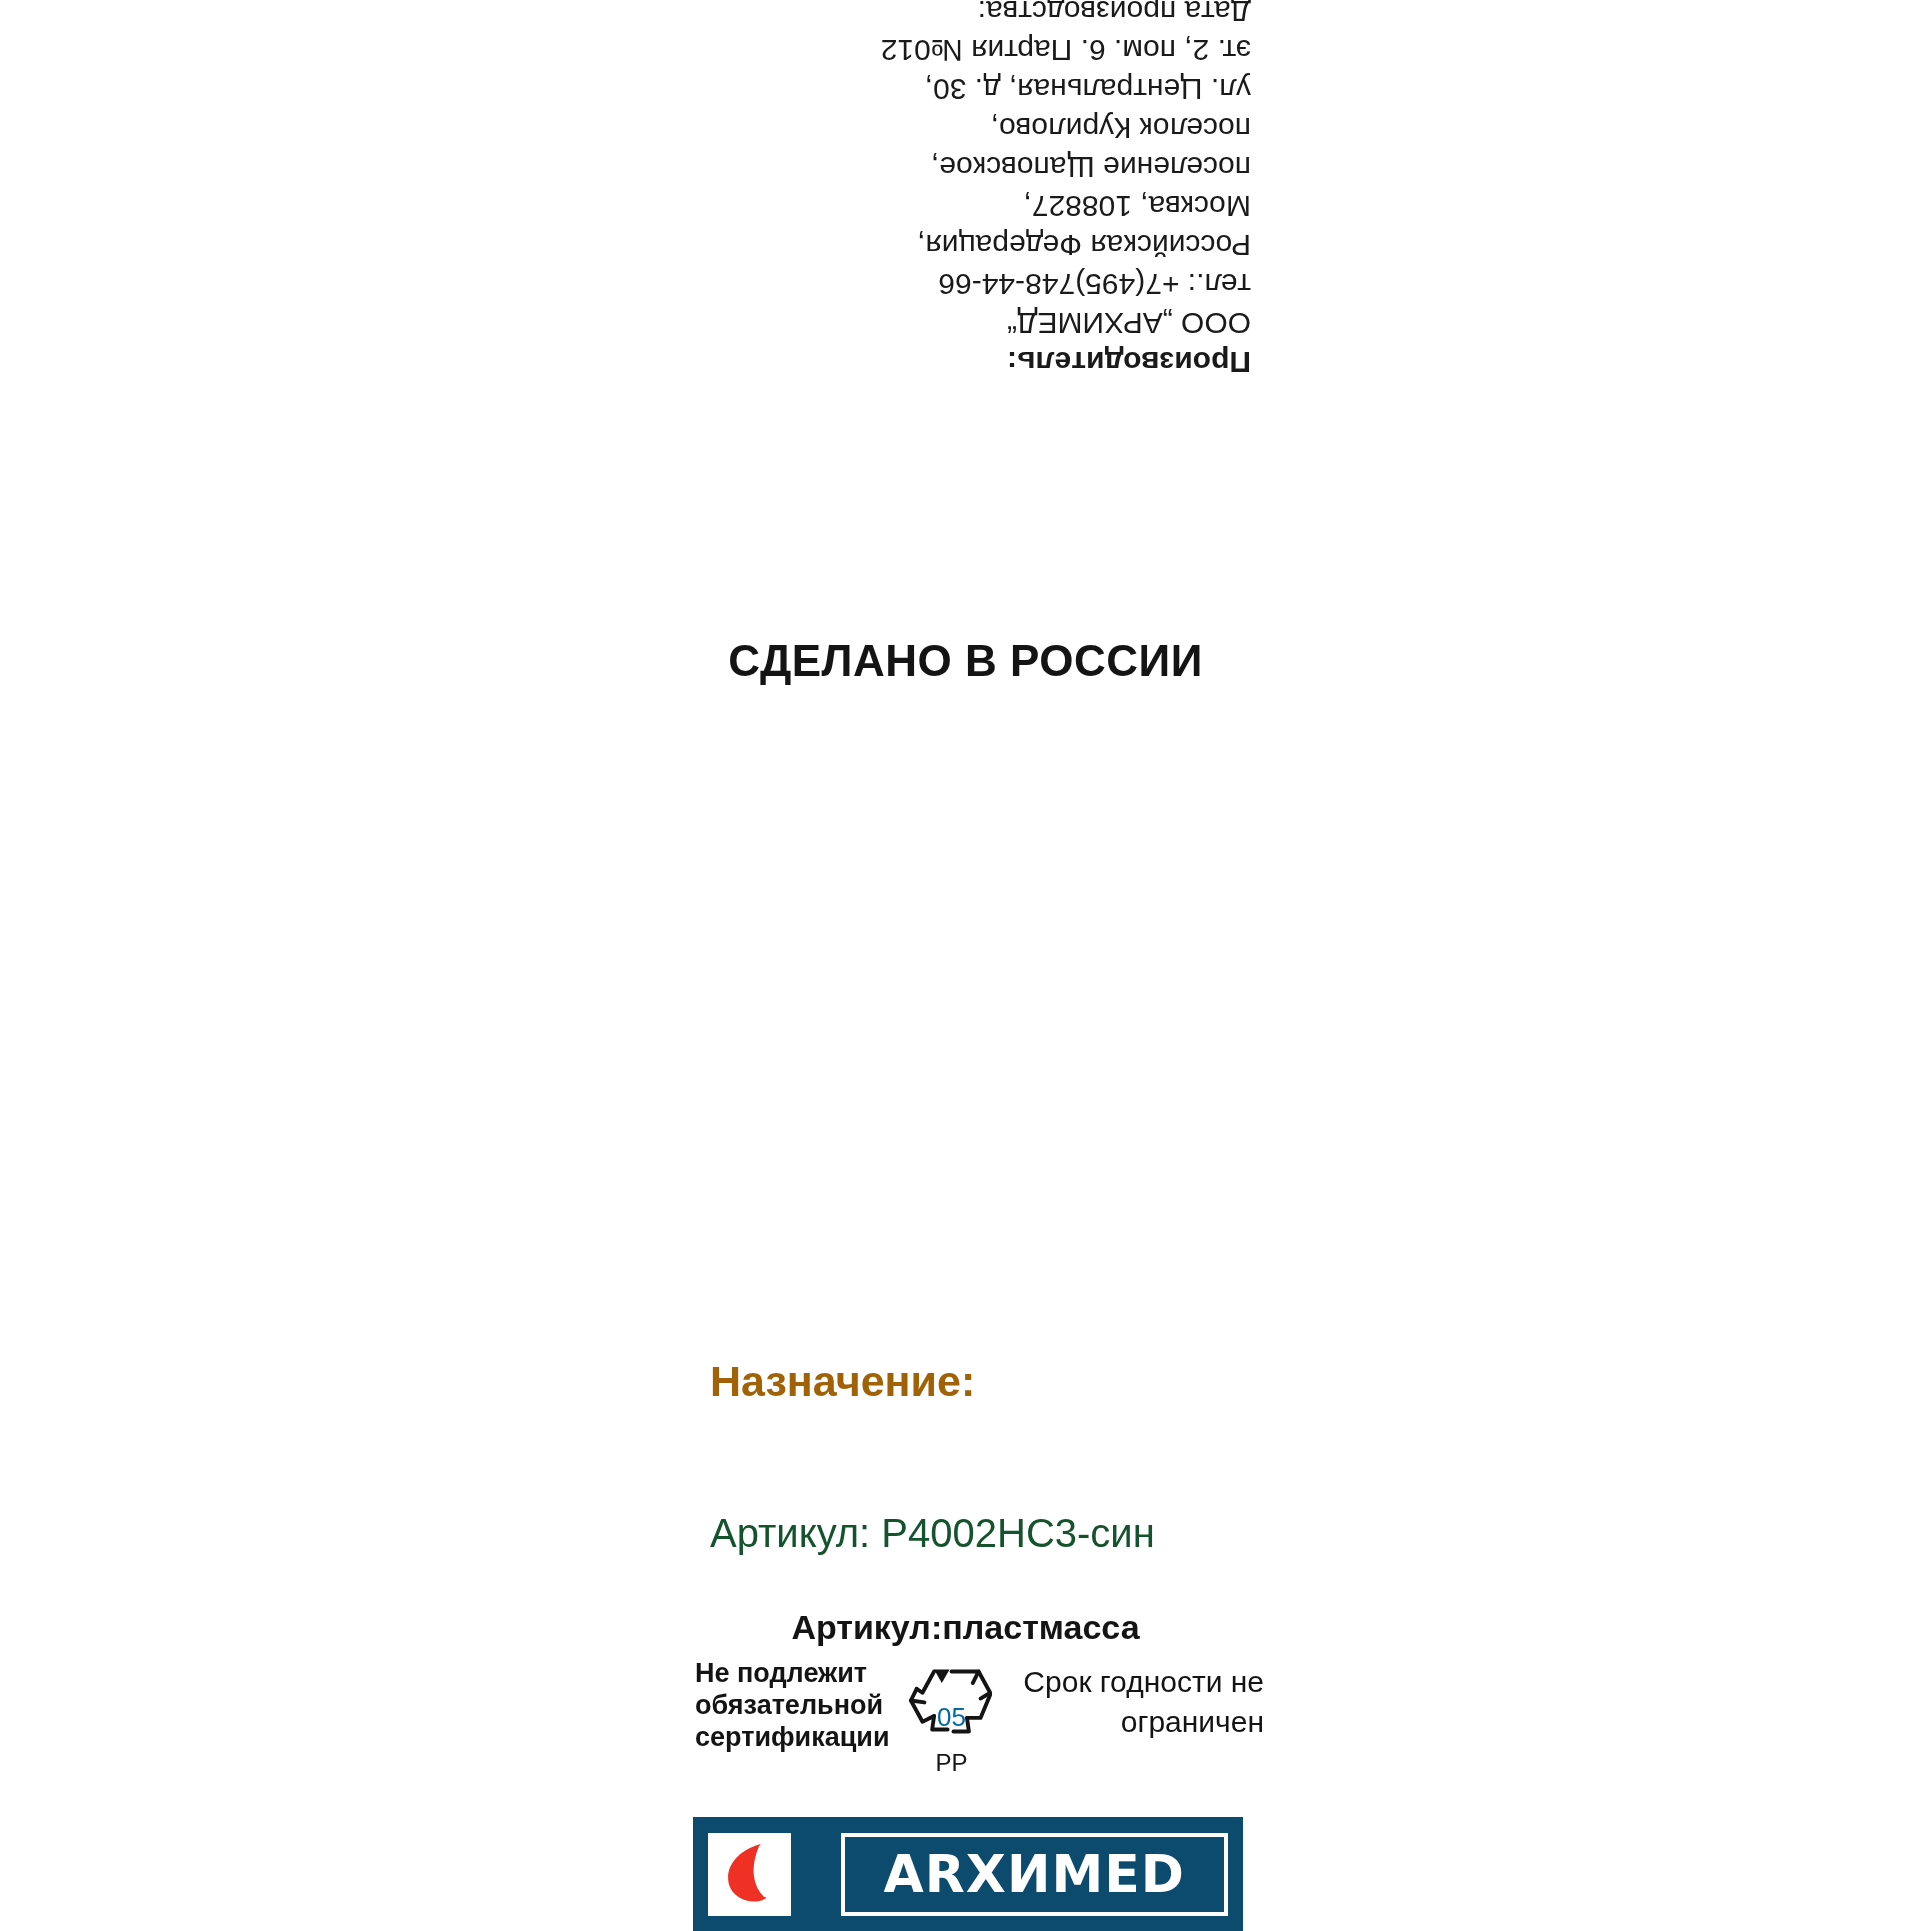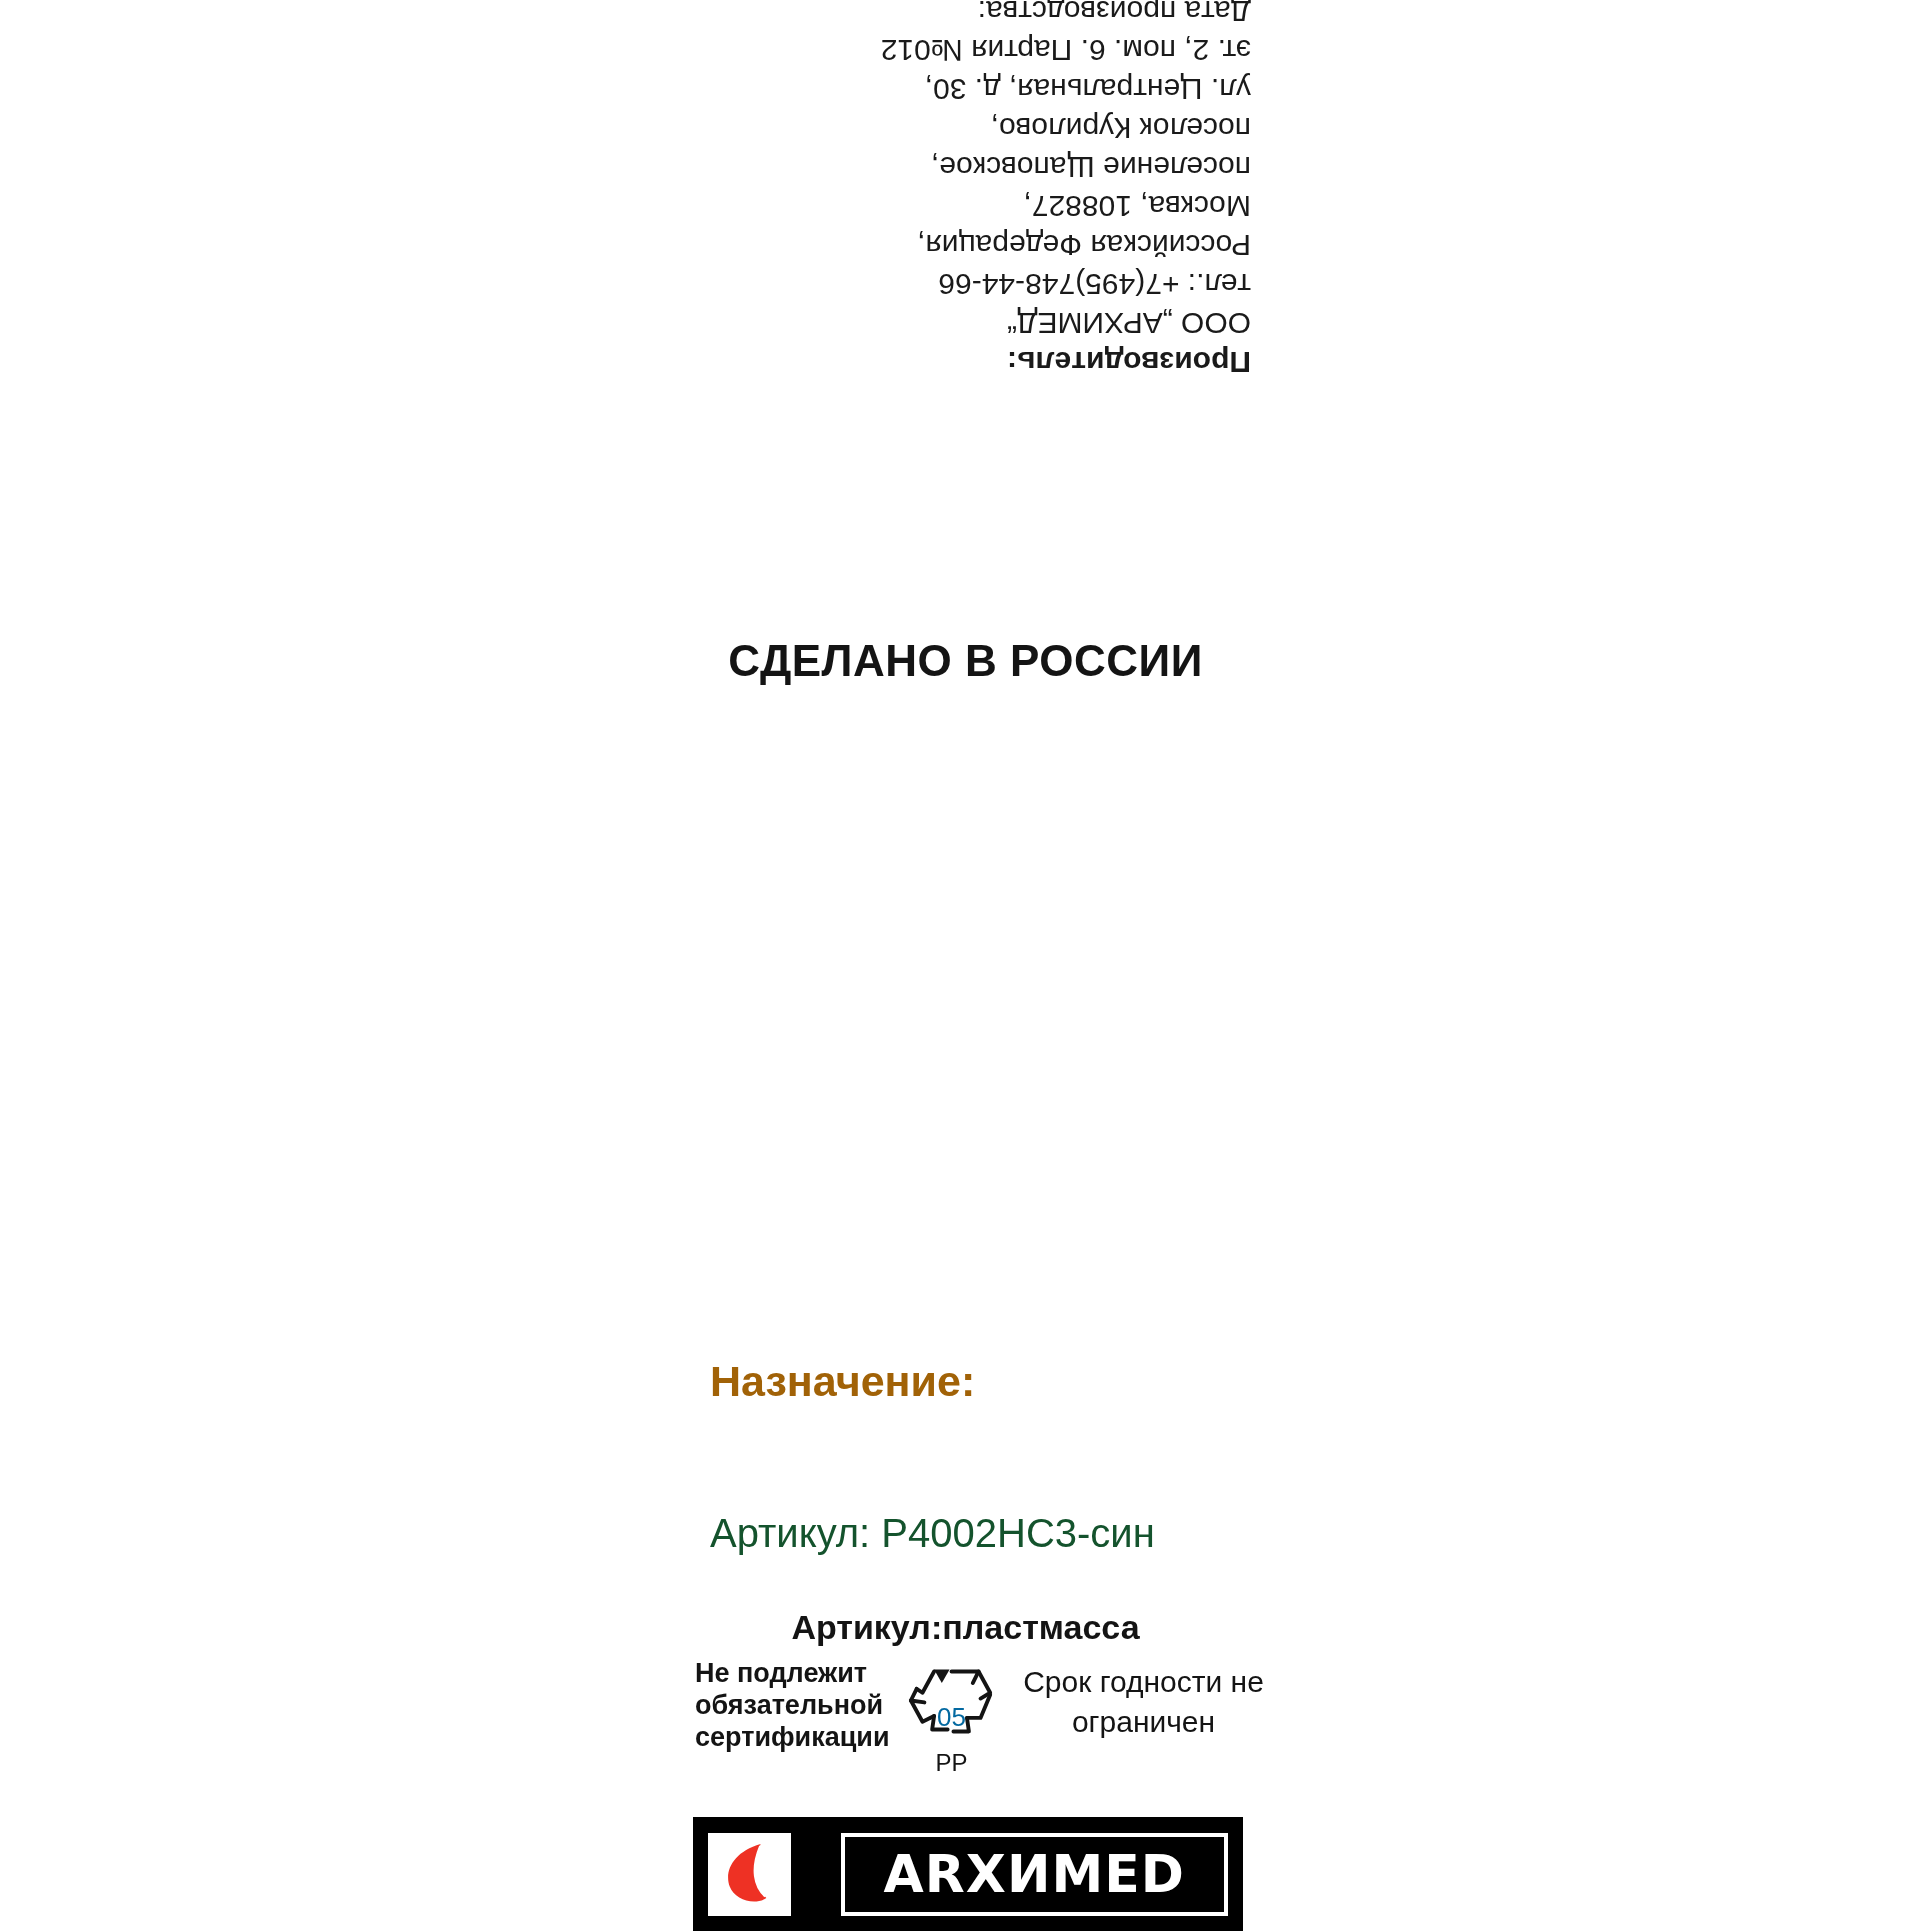--- a/index.html
+++ b/index.html
@@ -141,31 +141,31 @@
     color: #141414;
   }
   .shelf-life {
     position: absolute;
     left: 328px;
     top: 5.8px;
     width: 241px;
     font-size: 30px;
     line-height: 1.35;
     color: #141414;
-    text-align: center;
+    text-align: right;
   }
 
   
   .logo {
     position: absolute;
     left: 693px;
     top: 1817px;
     width: 550px;
     height: 114px;
-    background: #000000;
+    background: #0c4a6e;
     display: flex;
     align-items: center;
     padding: 0 15.4px;
     gap: 36px;
   }
   .logo-mark {
     width: 83px;
     height: 83px;
     background: #ffffff;
     position: relative;

